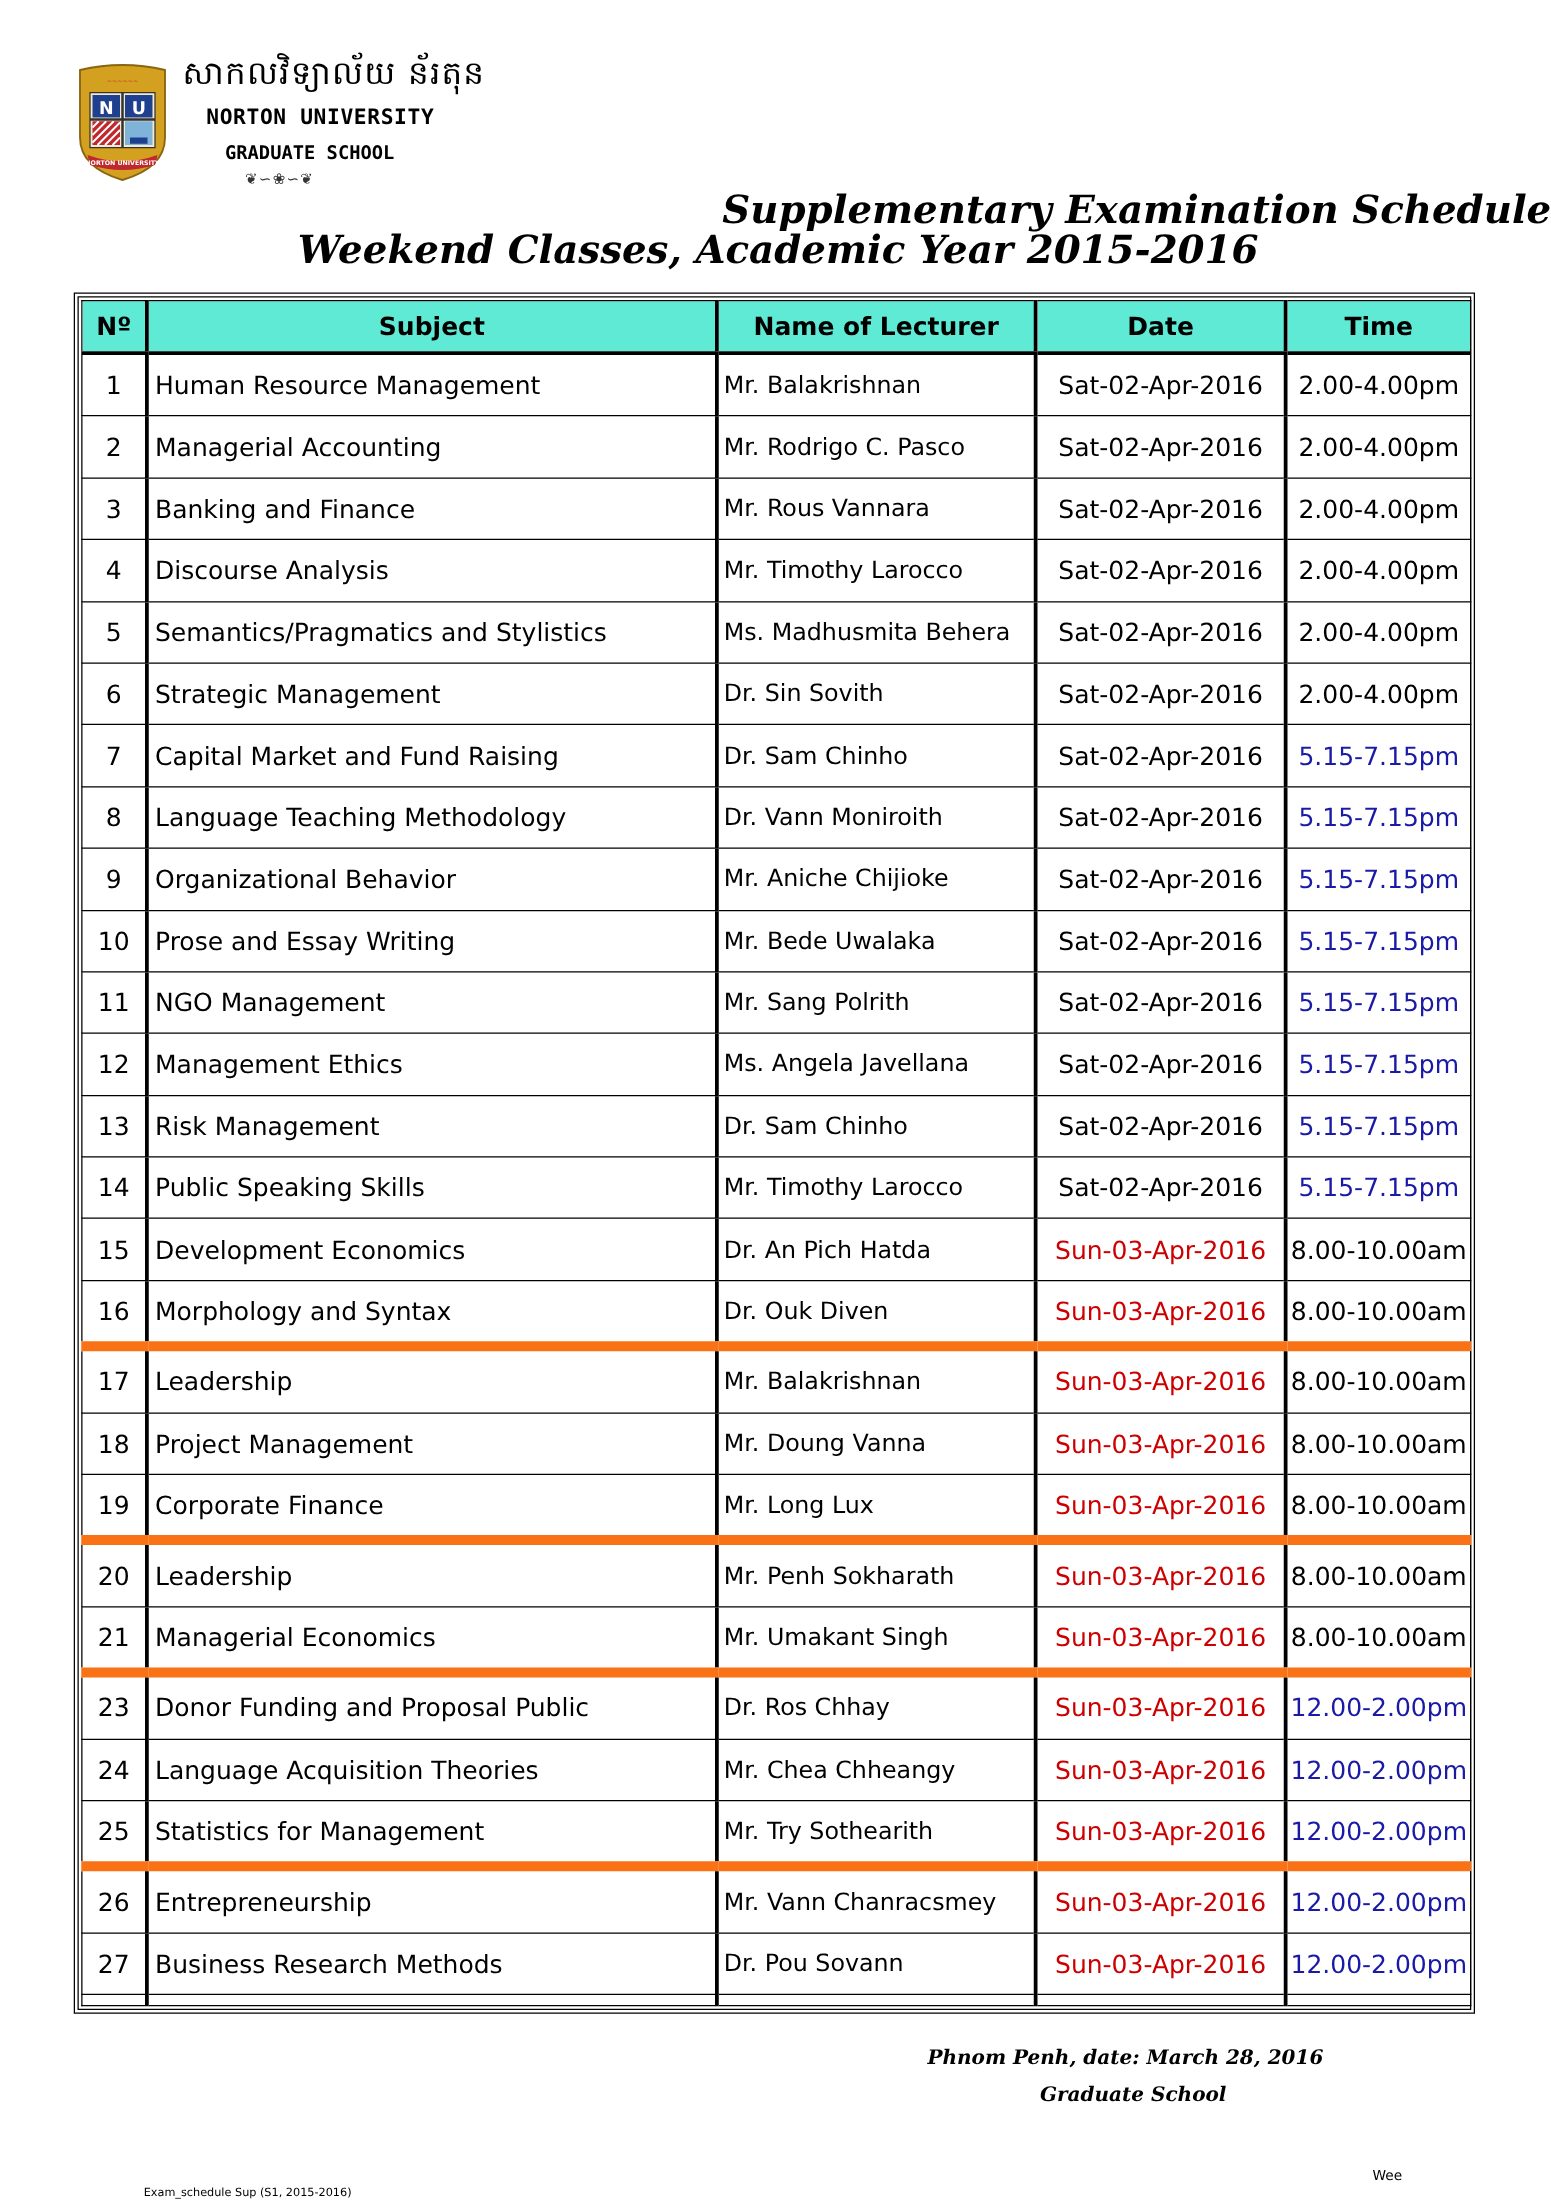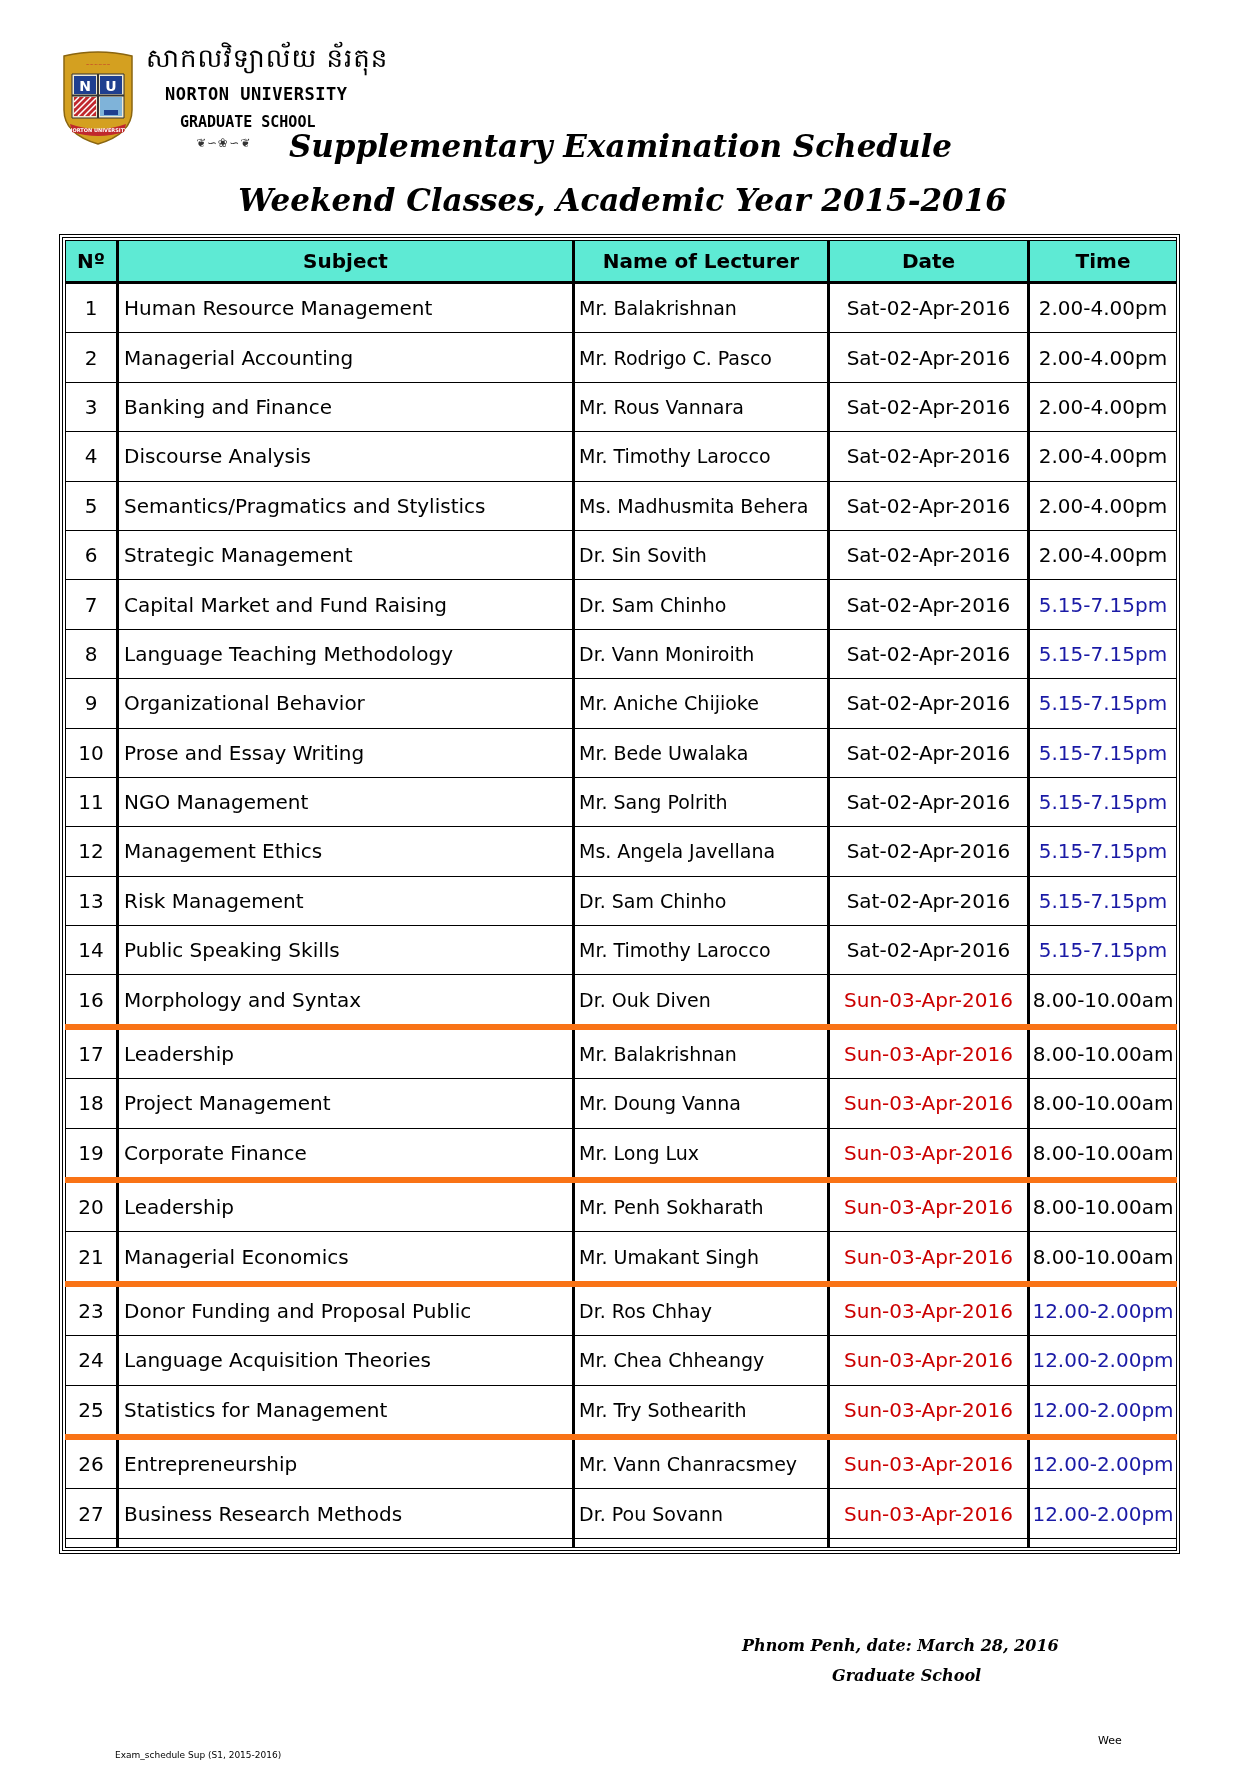--- a/index.html
+++ b/index.html
@@ -6,36 +6,36 @@
   body { width:1241px; height:1766px; position:relative; overflow:hidden; font-family:"DejaVu Sans", sans-serif; color:#000; }
 
   
   .logo { position:absolute; left:60px; top:50px; width:76px; height:96px; }
   .khmer { position:absolute; left:146px; top:42px; font-family:"DejaVu Serif", serif; font-size:26px; font-weight:normal; letter-spacing:1px; white-space:nowrap; }
   .uni { position:absolute; left:165px; top:84px; font-family:"DejaVu Sans Mono", monospace; font-weight:bold; font-size:17px; letter-spacing:0.5px; }
   .school { position:absolute; left:180px; top:113px; font-family:"DejaVu Sans Mono", monospace; font-weight:bold; font-size:15px; }
   .ornament { position:absolute; left:196px; top:136px; font-size:12px; letter-spacing:1px; color:#333; }
 
   .title1, .title2 { position:absolute; left:0; width:1241px; text-align:center; font-family:"DejaVu Serif", serif; font-style:italic; font-weight:bold; font-size:31px; }
-  .title1 { top:128px; }
+  .title1 { top:150px;text-align:right; }
   .title2 { top:182px; left:2px; }
 
   
   .tbl-wrap { position:absolute; left:59px; top:234px; width:1121px; border:4px double #000; padding:2px; box-sizing:border-box; }
   table { border-collapse:collapse; width:100%; table-layout:fixed; }
   th, td { border:1px solid #000; height:48.4px; padding:0; font-size:20px; white-space:nowrap; overflow:hidden; }
   th { background:#5eead4; font-weight:bold; height:40px; font-size:20px; border-bottom:3px solid #000; }
   td.no { text-align:center; }
   td.subj { padding-left:5px; }
   td.lect { padding-left:4px; font-size:19px; }
   td.date, td.time { text-align:center; }
   col.c-no { width:52px; } col.c-subj { width:456px; } col.c-lect { width:255px; } col.c-date { width:200px; } col.c-time { width:148px; }
   .vthick { border-left:3px solid #000; }
   tr.blank td { height:8px; }
-  tr.sep td { border-top:6px solid #f97316; }
+  tr.sep td { border-top:8px solid #f97316; }
 
   
   .sig1, .sig2 { position:absolute; font-family:"DejaVu Serif", serif; font-style:italic; font-weight:bold; font-size:16px; white-space:nowrap; }
   .sig1 { left:742px; top:1636px; }
   .sig2 { left:832px; top:1666px; }
   .foot-left { position:absolute; left:115px; top:1738px; font-size:9px;margin-top:12px; }
   .foot-right { position:absolute; left:1098px; top:1734px; font-size:11px; }
 </style>
 </head>
 <body>
@@ -180,20 +180,27 @@
           <td class="time vthick" style="color: rgb(26, 26, 166);">5.15-7.15pm</td>
         </tr>
         <tr>
           <td class="no">14</td>
           <td class="subj vthick">Public Speaking Skills</td>
           <td class="lect vthick">Mr. Timothy Larocco</td>
           <td class="date vthick" style="color: rgb(0, 0, 0);">Sat-02-Apr-2016</td>
           <td class="time vthick" style="color: rgb(26, 26, 166);">5.15-7.15pm</td>
         </tr>
         <tr>
+          <td class="no">15</td>
+          <td class="subj vthick">Development Economics</td>
+          <td class="lect vthick">Dr. An Pich Hatda</td>
+          <td class="date vthick" style="color: rgb(204, 0, 0);">Sun-03-Apr-2016</td>
+          <td class="time vthick" style="color: rgb(0, 0, 0);">8.00-10.00am</td>
+        </tr>
+        <tr>
           <td class="no">16</td>
           <td class="subj vthick">Morphology and Syntax</td>
           <td class="lect vthick">Dr. Ouk Diven</td>
           <td class="date vthick" style="color: rgb(204, 0, 0);">Sun-03-Apr-2016</td>
           <td class="time vthick" style="color: rgb(0, 0, 0);">8.00-10.00am</td>
         </tr>
         <tr class="sep">
           <td class="no">17</td>
           <td class="subj vthick">Leadership</td>
           <td class="lect vthick">Mr. Balakrishnan</td>

